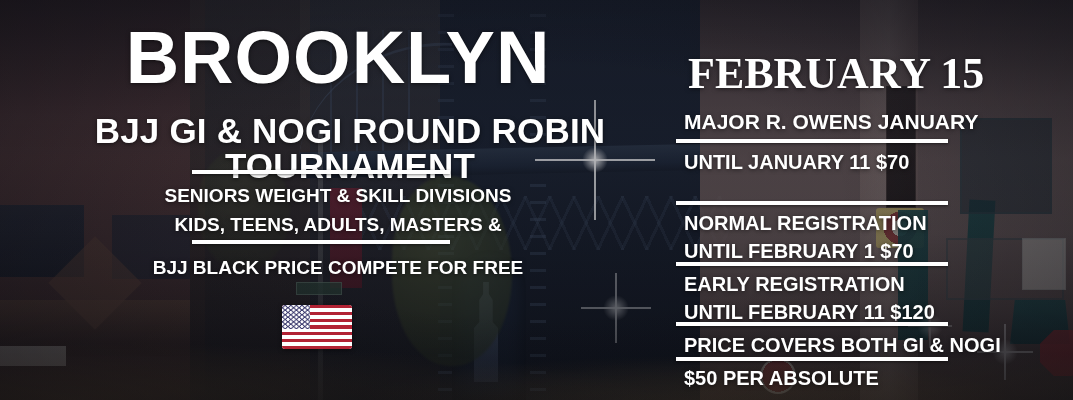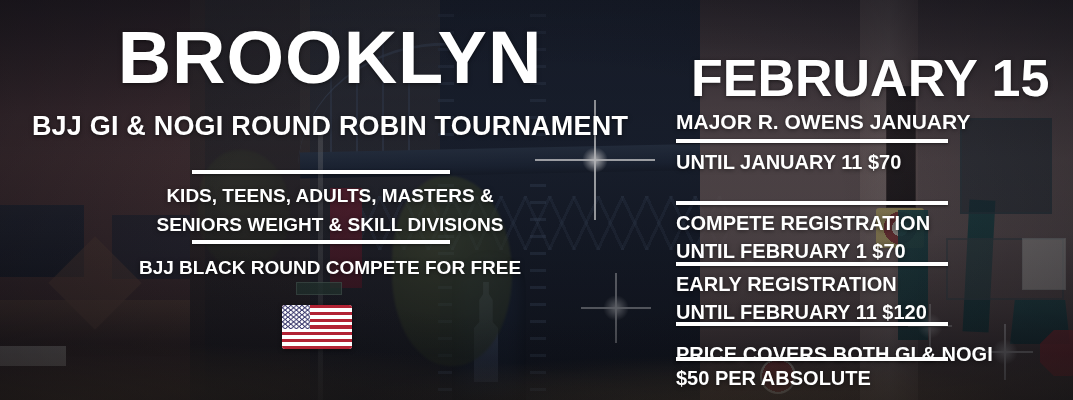--- a/index.html
+++ b/index.html
@@ -248,32 +248,32 @@
 
   
   .content {
     position:absolute; inset:0;
     display:flex;
   }
 
   .col-left  { position:relative; width:660px; height:400px; }
   .col-right { position:relative; width:413px; height:400px; padding-top:26px; }
 
-  .txt { color:#ffffff; text-shadow:0 1px 4px rgba(0,0,0,.55); }
+  .txt { color:#ffffff; text-shadow:0 1px 4px rgba(0,0,0,.55);margin-left:8px; }
 
   
   .title-brooklyn {
     position:absolute; left:0; top:21px; width:660px;
     text-align:center;
     font-size:74px; font-weight:700; letter-spacing:1px; line-height:1;
   }
   .subtitle-tournament {
-    position:absolute; left:0; top:113px; width:660px;
+    position:absolute; left:12px; top:113px; width:660px;
     text-align:center;
-    font-size:27px; font-weight:700; letter-spacing:.2px; line-height:1;
+    font-size:35px; font-weight:700; letter-spacing:.2px; line-height:1;
   }
 
   .rule {
     height:4px; background:#ffffff;
     box-shadow:0 1px 3px rgba(0,0,0,.5);
   }
   .rule-left {
     position:absolute; left:192px; width:258px;
   }
   .rule-left.r1 { top:170px; }
@@ -310,23 +310,24 @@
       radial-gradient(circle, #fff 38%, rgba(255,255,255,0) 40%),
       radial-gradient(circle, #fff 38%, rgba(255,255,255,0) 40%);
     background-size:5.6px 4.7px, 5.6px 4.7px;
     background-position:0.4px 0.4px, 3.2px 2.75px;
   }
 
   
   .r-wrap { position:relative; width:413px; }
 
   .date-line {
-    position:absolute; left:31px; top:26px;
-    font-size:52px; font-weight:700; letter-spacing:0px; line-height:1;
+    position:absolute; left:20px; top:26px;
+    font-size:44px; font-weight:700; letter-spacing:0px; line-height:1;
     white-space:nowrap;
+    font-family:Liberation Serif, serif;
   }
   .venue-line {
     position:absolute; left:16px; top:85px;
     font-size:21px; font-weight:700; line-height:1; white-space:nowrap;
   }
 
   .rule-right {
     position:absolute; left:16px; width:272px; height:4px;
     background:#ffffff; box-shadow:0 1px 3px rgba(0,0,0,.5);
   }
@@ -337,21 +338,21 @@
   }
 
   
   .rule-right.rr1 { top:113px; }
   .r-row.row1     { top:122px; }   
   .rule-right.rr2 { top:175px; }
   .r-row.row2     { top:183px; }   
   .rule-right.rr3 { top:236px; }
   .r-row.row3     { top:244px; }   
   .rule-right.rr4 { top:296px; }
-  .r-row.row4     { top:314px; }   
+  .r-row.row4     { top:305px; }   
   .rule-right.rr5 { top:331px; }
   .r-row.row5     { top:338px; }   
 </style>
 </head>
 <body>
 
 <div class="poster">
 
   <div class="bg">
     <div class="bg-base"></div>
@@ -420,27 +421,27 @@
 
     <div class="col-left">
 
       <div class="txt title-brooklyn">BROOKLYN</div>
 
       <div class="txt subtitle-tournament">BJJ GI &amp; NOGI ROUND ROBIN TOURNAMENT</div>
 
       <div class="rule rule-left r1"></div>
 
       <div class="txt divisions">
+        <div>SENIORS WEIGHT &amp; SKILL DIVISIONS</div>
         <div>KIDS, TEENS, ADULTS, MASTERS &amp;</div>
-        <div>SENIORS WEIGHT &amp; SKILL DIVISIONS</div>
       </div>
 
       <div class="rule rule-left r2"></div>
 
-      <div class="txt blackbelts">BJJ BLACK ROUND COMPETE FOR FREE</div>
+      <div class="txt blackbelts">BJJ BLACK PRICE COMPETE FOR FREE</div>
 
       <div class="flag">
         <div class="stripes"></div>
         <div class="canton">
           <div class="stars"></div>
         </div>
       </div>
 
     </div>
 
@@ -451,21 +452,21 @@
 
         <div class="txt venue-line">MAJOR R. OWENS JANUARY</div>
 
         <div class="rule-right rr1"></div>
         <div class="txt r-row row1">
           <div>UNTIL JANUARY 11 $70</div>
         </div>
 
         <div class="rule-right rr2"></div>
         <div class="txt r-row row2">
-          <div>COMPETE REGISTRATION</div>
+          <div>NORMAL REGISTRATION</div>
           <div>UNTIL FEBRUARY 1 $70</div>
         </div>
 
         <div class="rule-right rr3"></div>
         <div class="txt r-row row3">
           <div>EARLY REGISTRATION</div>
           <div>UNTIL FEBRUARY 11 $120</div>
         </div>
 
         <div class="rule-right rr4"></div>

